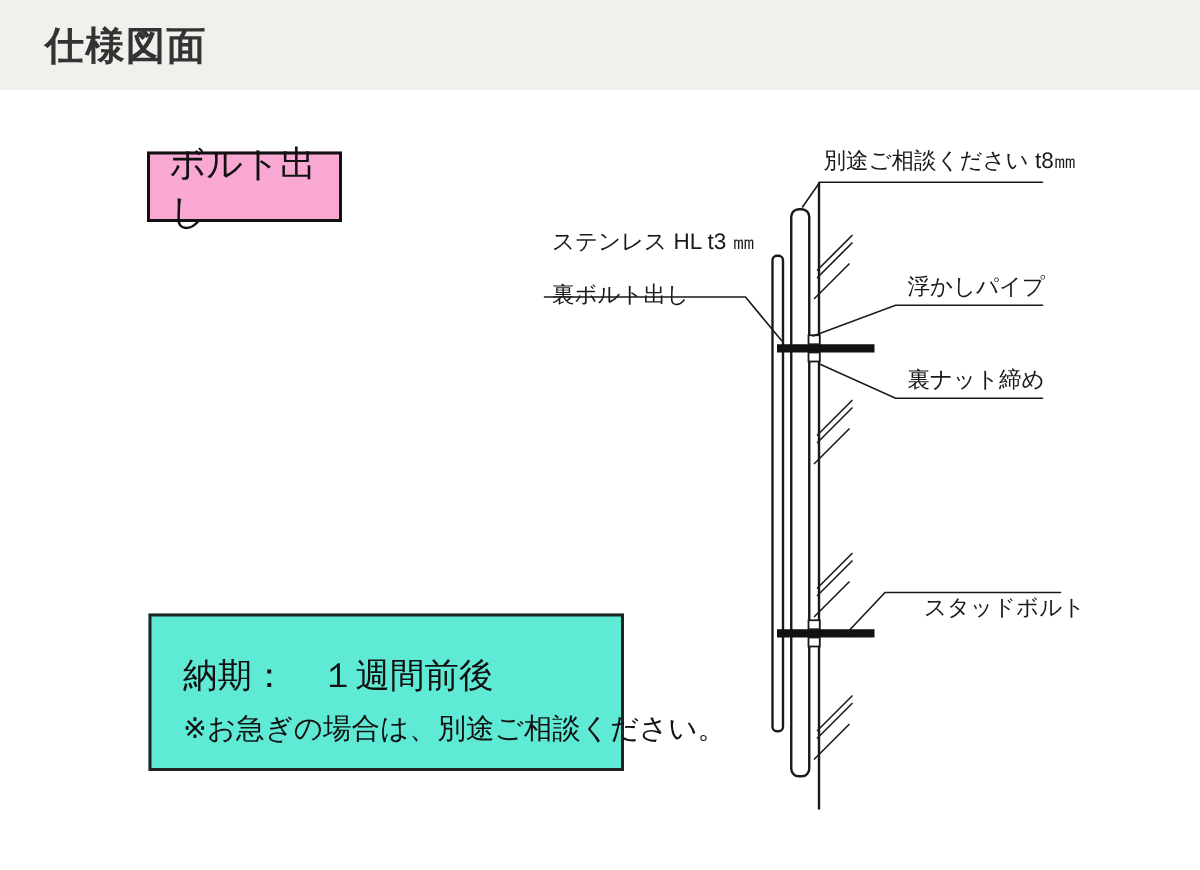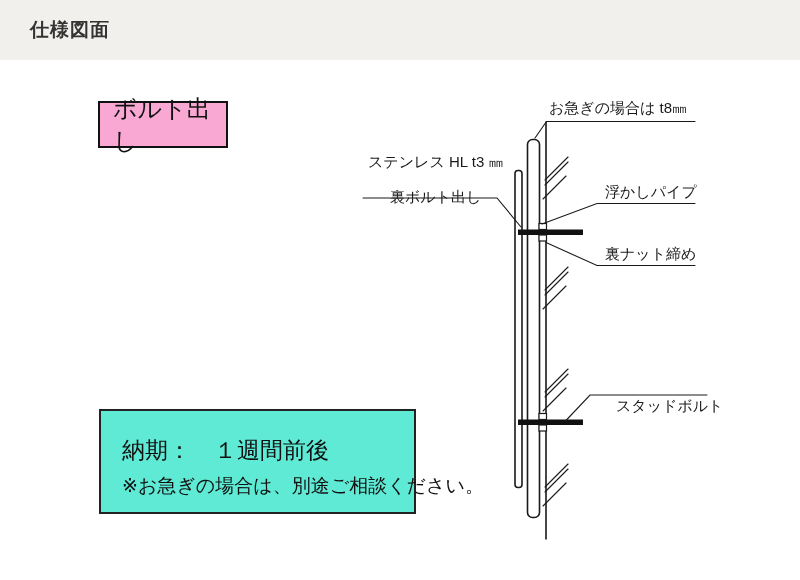--- a/index.html
+++ b/index.html
@@ -8,21 +8,21 @@
     background:#ffffff;
     font-family:"Liberation Sans","DejaVu Sans",sans-serif;
     -webkit-font-smoothing:antialiased;
   }
   .page{position:absolute;left:0;top:0;width:800px;height:580px;}
   .header{
     position:absolute;left:0;top:0;width:800px;height:60px;
     background:#F2F0EC;display:flex;align-items:center;
   }
   .header-title{
-    margin-left:30px;font-size:19px;font-weight:bold;color:#333333;
+    margin-left:30px;font-size:26px;font-weight:bold;color:#333333;
     letter-spacing:1px;
   }
   .method-box{
     position:absolute;left:98px;top:101px;width:130px;height:47px;
     border:2px solid #111111;background:#f9a8d4;box-sizing:border-box;
     display:flex;align-items:center;
   }
   .method-box span{
     margin-left:13px;font-size:24px;color:#111111;letter-spacing:0px;
   }
@@ -102,23 +102,23 @@
       <g stroke-width="1.1" fill="none">
         <polyline points="695,121.5 546.5,121.5 535,138"></polyline>
         <polyline points="363,198 497,198 521,227"></polyline>
         <polyline points="695,203.5 597,203.5 542,224"></polyline>
         <polyline points="695,265.5 597,265.5 546,242.5"></polyline>
         <polyline points="707,395 590,395 565,421.5"></polyline>
       </g>
     </g>
   </svg>
 
-  <div class="dlabel" style="left:549px;top:96px;">お急ぎの場合は t8㎜</div>
+  <div class="dlabel" style="left:549px;top:96px;">別途ご相談ください t8㎜</div>
 
-  <div class="dlabel" style="left:368px;top:150px;text-align:center;">
+  <div class="dlabel" style="left:368px;top:150px;">
     <span style="display:block;">ステンレス HL t3 ㎜</span>
     <span style="display:block;margin-top:12px;">裏ボルト出し</span>
   </div>
 
   <div class="dlabel" style="left:605px;top:242px;">裏ナット締め</div>
 
   <div class="dlabel" style="left:605px;top:180px;">浮かしパイプ</div>
 
   <div class="dlabel" style="left:602px;top:394px;margin-left:14px;">スタッドボルト</div>
 

